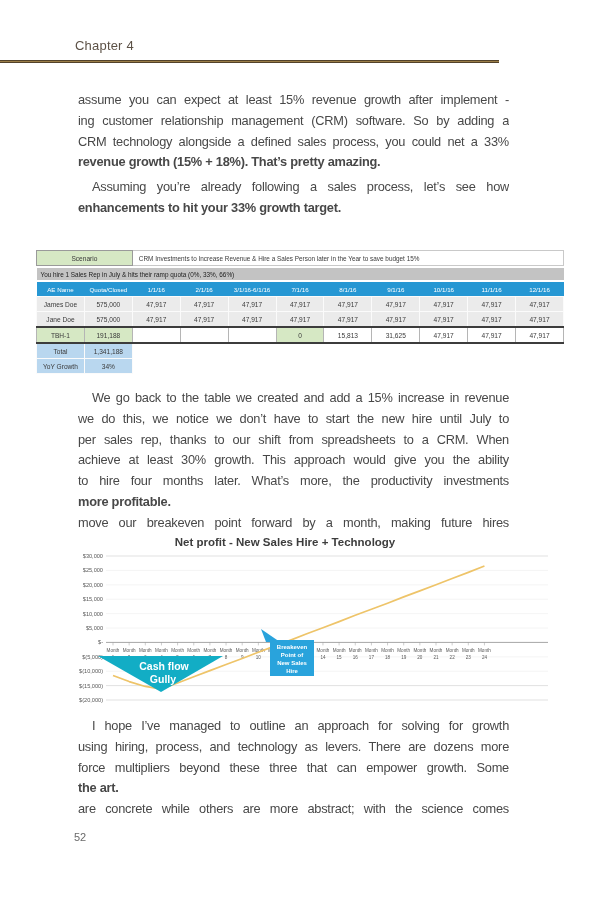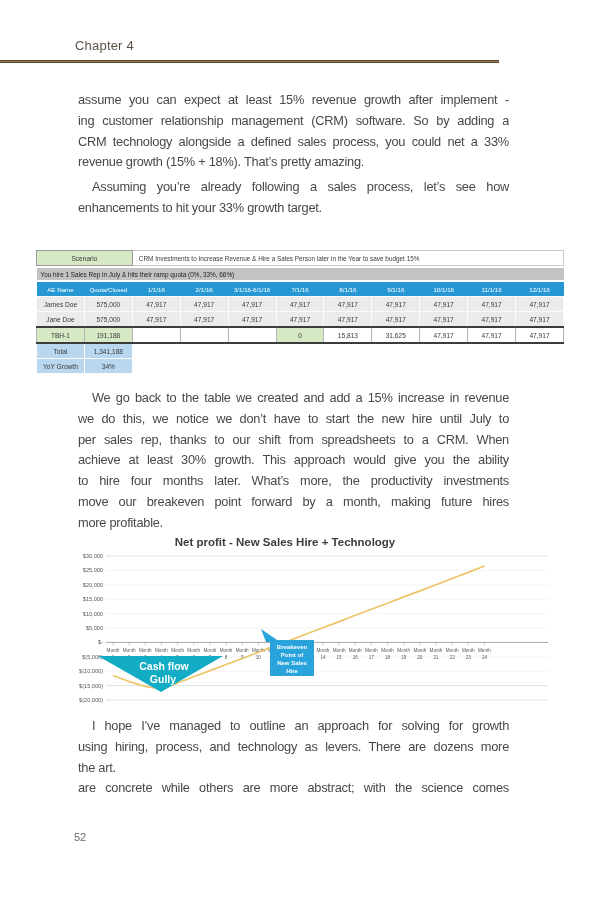--- a/index.html
+++ b/index.html
@@ -13,21 +13,21 @@
   }
   .rule {
     position:absolute; left:0; top:60px; width:499px; height:3px;
     background:linear-gradient(to bottom,#53422a 0 1px,#9a7d47 1px 2px,#53422a 2px 3px);
   }
   .para { position:absolute; left:78px; width:431px; font-size:12.8px; color:#484848; letter-spacing:-0.25px; }
   .para .ln {
     text-align:justify; text-align-last:justify;
     line-height:20.8px; height:20.8px; overflow:hidden;
   }
-  .para .ln.lastln { text-align-last:left; }
+  .para .ln.lastln { text-align-last:left;font-weight:bold; }
   .para .ln.ind { padding-left:14px; }
   #p1 { top:90px; }
   #p2 { top:177px; }
   #p3 { top:388px; }
   #p4 { top:716px; }
   .pagenum { position:absolute; left:74px; top:831px; font-size:11px; color:#6a6a6a;text-align:center; }
 
   
   .sheet { position:absolute; left:36px; top:250px; width:528px; }
   .sheet table { border-collapse:collapse; width:528px; table-layout:fixed; }
@@ -166,22 +166,22 @@
         </tbody>
       </table>
   </div>
 
   <div id="p3" class="para">
       <div class="ln ind">We go back to the table we created and add a 15% increase in revenue</div>
       <div class="ln">we do this, we notice we don’t have to start the new hire until July to</div>
       <div class="ln">per sales rep, thanks to our shift from spreadsheets to a CRM. When</div>
       <div class="ln">achieve at least 30% growth. This approach would give you the ability</div>
       <div class="ln">to hire four months later. What’s more, the productivity investments</div>
+      <div class="ln lastln">more profitable.</div>
       <div class="ln">move our breakeven point forward by a month, making future hires</div>
-      <div class="ln lastln">more profitable.</div>
     </div>
 
   <div class="chart">
     <svg id="chart-svg" width="512" height="180" viewBox="0 0 512 180">
         <text x="229" y="12" text-anchor="middle" font-size="11.5" font-weight="bold" fill="#3d3d3d">Net profit - New Sales Hire + Technology</text>
         <line x1="50" y1="22" x2="492" y2="22" stroke="#d9d9d9" stroke-width="0.8"></line>
         <text x="47" y="24" text-anchor="end" font-size="5.6" fill="#595959">$30,000</text>
         <line x1="50" y1="36.4" x2="492" y2="36.4" stroke="#f1f1f1" stroke-width="0.8"></line>
         <text x="47" y="38.4" text-anchor="end" font-size="5.6" fill="#595959">$25,000</text>
         <line x1="50" y1="50.8" x2="492" y2="50.8" stroke="#f1f1f1" stroke-width="0.8"></line>
@@ -283,18 +283,19 @@
         <text x="236" y="114.5" text-anchor="middle" font-size="6" font-weight="bold" fill="#ffffff">Breakeven</text>
         <text x="236" y="122.5" text-anchor="middle" font-size="6" font-weight="bold" fill="#ffffff">Point of</text>
         <text x="236" y="130.5" text-anchor="middle" font-size="6" font-weight="bold" fill="#ffffff">New Sales</text>
         <text x="236" y="138.5" text-anchor="middle" font-size="6" font-weight="bold" fill="#ffffff">Hire</text>
       </svg>
   </div>
 
   <div id="p4" class="para">
       <div class="ln ind">I hope I’ve managed to outline an approach for solving for growth</div>
       <div class="ln">using hiring, process, and technology as levers. There are dozens more</div>
+      <div class="ln">force multipliers beyond these three that can empower growth. Some</div>
       <div class="ln lastln">the art.</div>
       <div class="ln">are concrete while others are more abstract; with the science comes</div>
     </div>
 
   <div class="pagenum">52</div>
 </div>
 
 </body></html>

